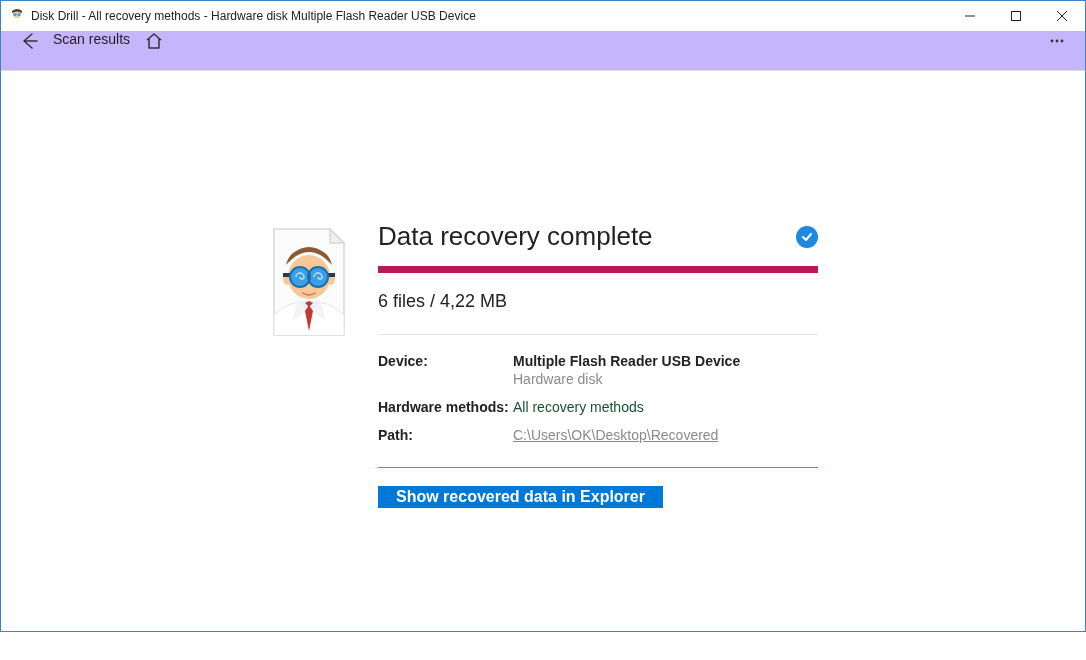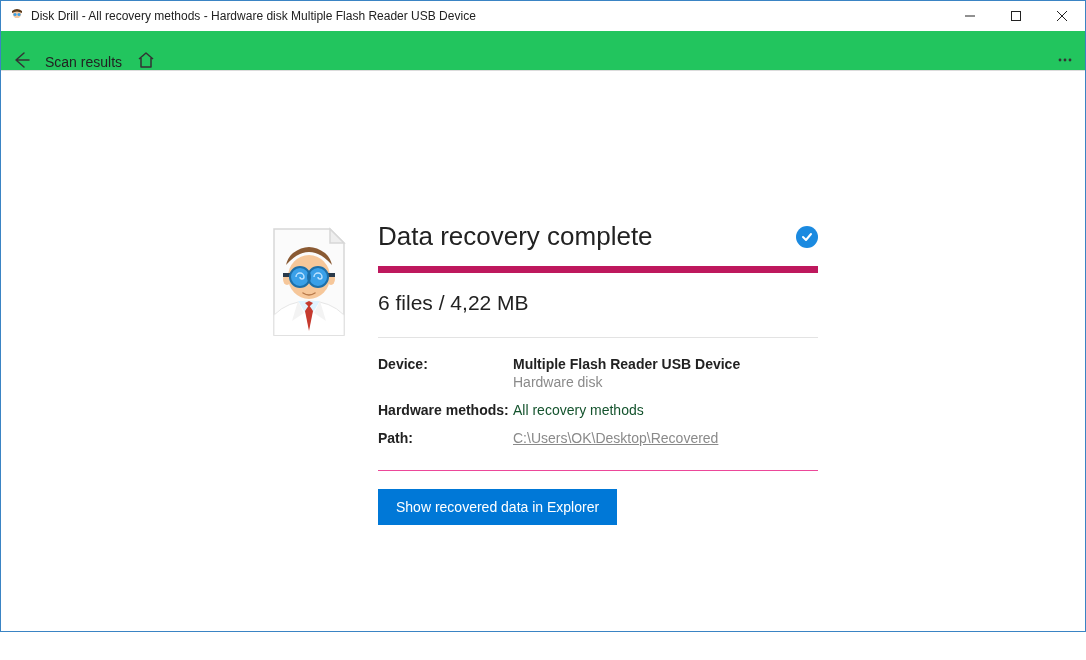--- a/index.html
+++ b/index.html
@@ -9,51 +9,51 @@
   
   .titlebar { height: 30px; background: #fff; display: flex; align-items: center; font-size: 12px; color: #222; }
   .titlebar .app-icon { width: 16px; height: 16px; margin: 0 6px 0 8px; }
   .titlebar .title { flex: 0 1 auto; white-space: nowrap; overflow: hidden; text-overflow: ellipsis; }
   .titlebar .spacer { flex: 1; }
   .win-controls { display: flex; height: 100%; }
   .win-btn { width: 46px; height: 100%; display: flex; align-items: center; justify-content: center; }
   .win-btn svg { display: block; }
 
   
-  .toolbar { height: 40px; background: #22c55e; display: flex; align-items: flex-end; padding: 0 10px; gap: 14px; border-bottom: 1px solid #dcdcdc; }
+  .toolbar { height: 40px; background: #c4b5fd; display: flex; align-items: flex-start; padding: 0 18px; gap: 14px; border-bottom: 1px solid #dcdcdc; }
   .toolbar .tb-icon { width: 20px; height: 20px; display: flex; align-items: center; justify-content: center; }
   .toolbar .tb-label { font-size: 14px; color: #222; }
   .toolbar .tb-spacer { flex: 1; }
 
   
   .content { flex: 1; display: flex; align-items: flex-start; justify-content: center; padding-top: 150px; }
   .panel { display: flex; gap: 28px; }
 
   
   .char { width: 82px; height: 110px; position: relative; flex-shrink: 0; margin-top: 6px; }
 
   .info { width: 440px; }
   .head-row { display: flex; align-items: center; justify-content: space-between; padding-bottom: 14px; border-bottom: 7px solid #be185d; }
   .heading { font-size: 26px; font-weight: 400; color: #222; }
   .check-badge { width: 22px; height: 22px; border-radius: 50%; background: #1b8ae0; display: flex; align-items: center; justify-content: center; }
   .check-badge svg { display: block; }
 
-  .summary { font-size: 21px; color: #222; padding: 18px 0 22px; border-bottom: 1px solid #e3e3e3; }
+  .summary { font-size: 18px; color: #222; padding: 18px 0 22px; border-bottom: 1px solid #e3e3e3; }
 
   .details { padding: 12px 0 18px; border-bottom: 1px solid #ec4899; }
   .row { display: flex; padding: 6px 0; font-size: 14px; }
   .row .label { width: 135px; color: #222; font-weight: 600; }
   .row .value { flex: 1; }
   .row .value .primary { color: #222; font-weight: 700; }
   .row .value .secondary { color: #8a8a8a; margin-top: 2px; }
   .row .value .plain { color: #14532d; font-weight: 400; }
   .row .value .path { color: #8a8a8a; text-decoration: underline; }
 
   .action-row { padding-top: 18px; }
-  .primary-btn { background: #0078d7; color: #fff; border: none; padding: 10px 18px; font-size: 14px; cursor: pointer; }
+  .primary-btn { background: #0078d7; color: #fff; border: none; padding: 2px 18px; font-size: 16px; cursor: pointer; font-weight: bold; }
 </style>
 </head>
 <body>
 
 <div class="window">
 
   <div class="titlebar">
     <span class="app-icon">
       <svg viewBox="0 0 16 16" width="16" height="16">
         <circle cx="8" cy="6" r="4.2" fill="#f3c9a4"></circle>

